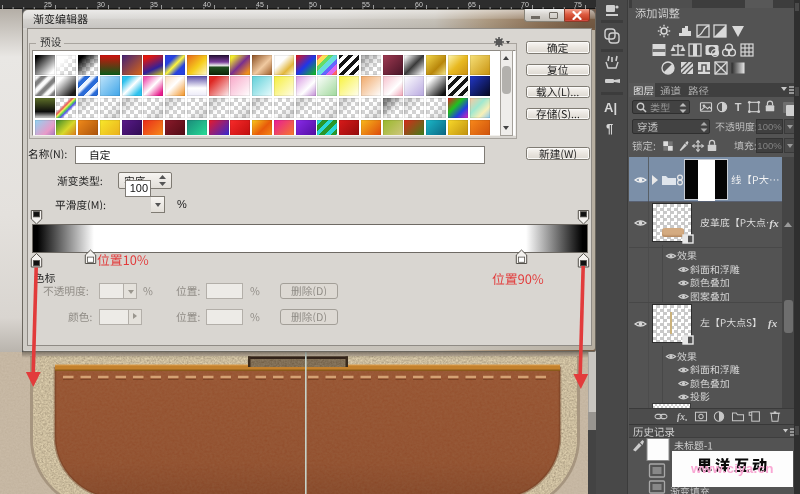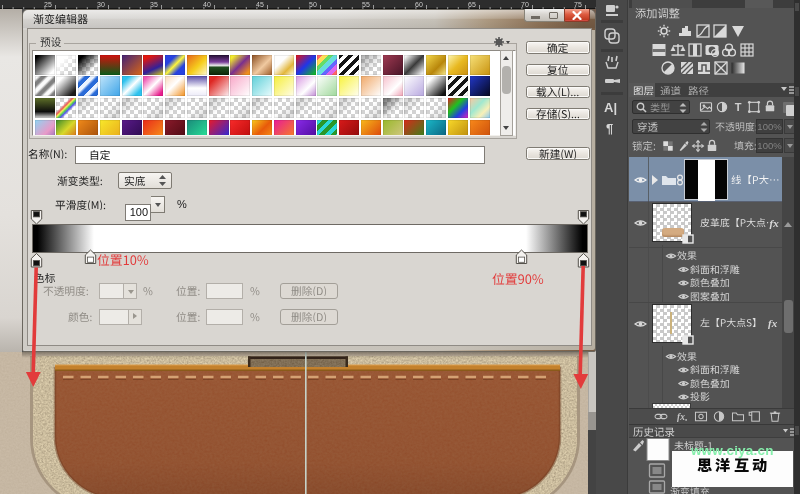--- a/index.html
+++ b/index.html
@@ -308,21 +308,21 @@
 <svg style="position:absolute;left:124px;top:176px;" width="21.4" height="10" viewBox="0 -850 2000 935">
     <path d="M538 -107C671 -57 804 12 885 74L931 15C848 -44 708 -113 574 -162ZM240 -557C294 -525 358 -475 387 -440L435 -494C404 -530 339 -575 285 -605ZM140 -401C197 -370 264 -320 296 -284L342 -341C309 -376 241 -422 185 -451ZM90 -726V-523H165V-656H834V-523H912V-726H569C554 -761 528 -810 503 -847L429 -824C447 -794 466 -758 480 -726ZM71 -256V-191H432C376 -94 273 -29 81 11C97 28 116 57 124 77C349 25 461 -62 518 -191H935V-256H541C570 -353 577 -469 581 -606H503C499 -464 493 -349 461 -256Z M1513 -158C1551 -87 1593 6 1611 62L1672 34C1652 -20 1607 -111 1570 -180ZM1287 69C1304 55 1333 43 1527 -24C1524 -39 1522 -68 1523 -87L1372 -40V-285H1623C1667 -77 1751 70 1857 70C1920 70 1947 30 1958 -110C1940 -116 1914 -130 1898 -145C1895 -45 1885 -2 1862 -2C1801 -2 1735 -115 1697 -285H1921V-352H1684C1675 -408 1669 -468 1666 -531C1745 -540 1820 -551 1881 -564L1823 -622C1702 -595 1485 -577 1302 -570V-50C1302 -12 1277 0 1260 6C1270 21 1282 51 1287 69ZM1611 -352H1372V-510C1444 -513 1519 -518 1593 -524C1596 -464 1602 -407 1611 -352ZM1477 -821C1493 -797 1509 -767 1521 -739H1121V-450C1121 -305 1114 -101 1031 42C1049 50 1081 71 1094 84C1181 -68 1194 -295 1194 -450V-671H1952V-739H1604C1591 -772 1569 -812 1547 -843Z" fill="#222"></path>
   </svg>
 <svg class="ab" style="left:158px;top:175px" width="9" height="11" viewBox="0 0 9 11">
     <polygon points="4.5,0 8,4 1,4" fill="#555"></polygon>
     <polygon points="4.5,11 8,7 1,7" fill="#555"></polygon>
   </svg>
 <svg style="position:absolute;left:55px;top:199.5px;" width="51.0" height="10" viewBox="0 -850 4766 935">
     <path d="M174 -630C213 -556 252 -459 266 -399L337 -424C323 -482 282 -578 242 -650ZM755 -655C730 -582 684 -480 646 -417L711 -396C750 -456 797 -552 834 -633ZM52 -348V-273H459V79H537V-273H949V-348H537V-698H893V-773H105V-698H459V-348Z M1093 -777C1154 -739 1232 -682 1271 -646L1320 -702C1281 -736 1200 -790 1140 -826ZM1042 -499C1099 -467 1174 -420 1212 -389L1257 -447C1218 -478 1142 -522 1086 -551ZM1076 16 1141 63C1191 -28 1250 -150 1294 -252L1235 -298C1187 -188 1121 -59 1076 16ZM1460 -215H1780V-142H1460ZM1460 -271V-342H1780V-271ZM1391 -402V80H1460V-87H1780V4C1780 17 1776 21 1762 21C1748 22 1701 22 1651 20C1659 38 1669 64 1672 81C1743 81 1788 81 1816 70C1843 60 1852 42 1852 4V-402ZM1398 -803V-533H1293V-363H1362V-472H1879V-363H1952V-533H1846V-803ZM1466 -533V-624H1602V-533ZM1775 -533H1665V-675H1466V-743H1775Z M2386 -644V-557H2225V-495H2386V-329H2775V-495H2937V-557H2775V-644H2701V-557H2458V-644ZM2701 -495V-389H2458V-495ZM2757 -203C2713 -151 2651 -110 2579 -78C2508 -111 2450 -153 2408 -203ZM2239 -265V-203H2369L2335 -189C2376 -133 2431 -86 2497 -47C2403 -17 2298 1 2192 10C2203 27 2217 56 2222 74C2347 60 2469 35 2576 -7C2675 37 2792 65 2918 80C2927 61 2946 31 2962 15C2852 5 2749 -15 2660 -46C2748 -93 2821 -157 2867 -243L2820 -268L2807 -265ZM2473 -827C2487 -801 2502 -769 2513 -741H2126V-468C2126 -319 2119 -105 2037 46C2056 52 2089 68 2104 80C2188 -78 2201 -309 2201 -469V-670H2948V-741H2598C2586 -773 2566 -813 2548 -845Z M3239 196 3295 171C3209 29 3168 -141 3168 -311C3168 -480 3209 -649 3295 -792L3239 -818C3147 -668 3092 -507 3092 -311C3092 -114 3147 47 3239 196Z M3439 0H3522V-406C3522 -469 3516 -558 3510 -622H3514L3573 -455L3712 -74H3774L3912 -455L3971 -622H3975C3970 -558 3963 -469 3963 -406V0H4049V-733H3938L3798 -341C3781 -291 3766 -239 3747 -188H3743C3725 -239 3709 -291 3690 -341L3550 -733H3439Z M4249 196C4341 47 4396 -114 4396 -311C4396 -507 4341 -668 4249 -818L4192 -792C4278 -649 4321 -480 4321 -311C4321 -141 4278 29 4192 171Z M4627 -390C4663 -390 4693 -418 4693 -460C4693 -501 4663 -530 4627 -530C4590 -530 4561 -501 4561 -460C4561 -418 4590 -390 4627 -390ZM4627 13C4663 13 4693 -15 4693 -56C4693 -98 4663 -126 4627 -126C4590 -126 4561 -98 4561 -56C4561 -15 4590 13 4627 13Z" fill="#222"></path>
   </svg>
-<div class="ab" style="left:125px;top:204px;width:26px;height:16.5px;background:#fff;border:1px solid #7f7b75;font-size:11px;color:#111;text-align:right;line-height:15px;padding-right:2px">100</div>
+<div class="ab" style="left:125px;top:180px;width:26px;height:16.5px;background:#fff;border:1px solid #7f7b75;font-size:11px;color:#111;text-align:right;line-height:15px;padding-right:2px">100</div>
 <div class="ab" style="left:151px;top:196px;width:14px;height:16.5px;background:linear-gradient(#f7f5f2,#e2ded8);border:1px solid #7f7b73;border-left:none"></div>
 <div class="ab" style="left:154.5px;top:203px;width:0;height:0;border:3.5px solid transparent;border-top:4.5px solid #555;border-bottom:none"></div>
 <div class="ab" style="left:177px;top:198px;font-size:11px;color:#222">%</div>
 <div class="ab" style="left:32px;top:224px;width:556px;height:29px;background:linear-gradient(90deg,#000 0.8%,#fff 11%,#fff 89%,#000 99.2%);border:1px solid #6e6a64"></div>
 <svg class="ab" style="left:0;top:205px" width="596" height="70" viewBox="0 205 596 70">
     <path d="M36.5 224.0 L41.7 219.0 L41.7 210.5 L31.3 210.5 L31.3 219.0 Z" fill="#f4f2ef" stroke="#55524c" stroke-width="1"></path>
     <rect x="33.4" y="211.7" width="6.2" height="5.2" fill="#111" stroke="#55524c" stroke-width="0.8"></rect>
     <path d="M583.5 224.0 L588.7 219.0 L588.7 210.5 L578.3 210.5 L578.3 219.0 Z" fill="#f4f2ef" stroke="#55524c" stroke-width="1"></path>
     <rect x="580.4" y="211.7" width="6.2" height="5.2" fill="#111" stroke="#55524c" stroke-width="0.8"></rect>
     <path d="M36.5 253.5 L41.7 258.5 L41.7 267 L31.3 267 L31.3 258.5 Z" fill="#f4f2ef" stroke="#55524c" stroke-width="1"></path>
@@ -795,21 +795,21 @@
   </svg>
 <svg style="position:absolute;left:715.3px;top:458px;" width="15.2" height="14.2" viewBox="0 -850 1000 935">
     <path d="M64 -735C128 -698 215 -640 254 -601L346 -714C302 -752 212 -804 149 -836ZM18 -488C83 -452 173 -396 213 -358L300 -474C255 -510 163 -561 100 -592ZM40 -16 171 70C222 -34 271 -148 314 -259L199 -346C149 -223 86 -96 40 -16ZM763 -856C746 -799 717 -728 689 -674H554L607 -695C593 -743 555 -809 519 -858L390 -808C416 -768 443 -716 458 -674H358V-538H575V-459H393V-324H575V-244H325V-105H575V96H726V-105H974V-244H726V-324H916V-459H726V-538H957V-674H833C857 -717 881 -767 905 -817Z" fill="#0a0a0a"></path>
   </svg>
 <svg style="position:absolute;left:733.5999999999999px;top:458px;" width="15.2" height="14.2" viewBox="0 -850 1000 935">
     <path d="M43 -66V75H966V-66H739C766 -229 795 -414 811 -565L699 -577L674 -572H421L444 -685H937V-824H72V-685H285C254 -515 205 -312 163 -177H605L585 -66ZM391 -437H643L626 -312H362Z" fill="#0a0a0a"></path>
   </svg>
 <svg style="position:absolute;left:751.8999999999999px;top:458px;" width="15.2" height="14.2" viewBox="0 -850 1000 935">
     <path d="M76 -780V-653H473V-780ZM812 -506C805 -216 797 -99 777 -73C766 -59 757 -55 741 -55C720 -55 686 -55 646 -58C704 -181 726 -332 735 -506ZM91 -6 92 -8V-6C123 -26 169 -43 402 -109L410 -73L499 -101C481 -71 459 -44 434 -19C471 5 518 57 541 94C583 51 617 2 643 -52C665 -12 680 44 683 83C733 84 782 84 815 77C852 69 877 57 904 18C937 -30 946 -180 955 -582C955 -599 956 -645 956 -645H740L741 -837H597L596 -645H502V-506H593C587 -366 570 -248 525 -150C506 -216 474 -302 444 -369L328 -337C341 -304 355 -267 367 -230L235 -197C264 -267 291 -345 310 -420H490V-551H44V-420H161C140 -320 109 -227 97 -199C81 -163 66 -142 45 -134C61 -99 84 -33 91 -6Z" fill="#0a0a0a"></path>
   </svg>
-<div class="ab" style="left:671.5px;top:443px;width:121.5px;text-align:center;font-size:13.5px;font-weight:bold;color:#86efac;letter-spacing:0.2px">www.ciya.cn</div>
+<div class="ab" style="left:671.5px;top:461px;width:121.5px;text-align:center;font-size:13.5px;font-weight:bold;color:#f9a8d4;letter-spacing:0.2px">www.ciya.cn</div>
 <svg class="ab" style="left:0;top:0" width="596" height="494" viewBox="0 0 596 494">
     <polygon points="34.4,267.5 38.0,267.5 35.0,373 31.4,373" fill="#e23b3b"></polygon>
     <polygon points="25.9,372 40.7,372 33.3,387" fill="#e23b3b"></polygon>
     <polygon points="581.4,266 585.0,266 582.0,374 578.4,374" fill="#e23b3b"></polygon>
     <polygon points="573.4,374 588.2,374 580.8,389" fill="#e23b3b"></polygon>
   </svg>
 <svg style="position:absolute;left:97px;top:253.5px;" width="51.7" height="12" viewBox="0 -850 4031 935">
     <path d="M369 -658V-585H914V-658ZM435 -509C465 -370 495 -185 503 -80L577 -102C567 -204 536 -384 503 -525ZM570 -828C589 -778 609 -712 617 -669L692 -691C682 -734 660 -797 641 -847ZM326 -34V38H955V-34H748C785 -168 826 -365 853 -519L774 -532C756 -382 716 -169 678 -34ZM286 -836C230 -684 136 -534 38 -437C51 -420 73 -381 81 -363C115 -398 148 -439 180 -484V78H255V-601C294 -669 329 -742 357 -815Z M1651 -748H1820V-658H1651ZM1417 -748H1582V-658H1417ZM1189 -748H1348V-658H1189ZM1190 -427V-6H1057V50H1945V-6H1808V-427H1495L1509 -486H1922V-545H1520L1531 -603H1895V-802H1117V-603H1454L1446 -545H1068V-486H1436L1424 -427ZM1262 -6V-68H1734V-6ZM1262 -275H1734V-217H1262ZM1262 -320V-376H1734V-320ZM1262 -172H1734V-113H1262Z M2088 0H2490V-76H2343V-733H2273C2233 -710 2186 -693 2121 -681V-623H2252V-76H2088Z M2833 13C2972 13 3061 -113 3061 -369C3061 -623 2972 -746 2833 -746C2693 -746 2605 -623 2605 -369C2605 -113 2693 13 2833 13ZM2833 -61C2750 -61 2693 -154 2693 -369C2693 -583 2750 -674 2833 -674C2916 -674 2973 -583 2973 -369C2973 -154 2916 -61 2833 -61Z M3315 -284C3416 -284 3482 -369 3482 -517C3482 -663 3416 -746 3315 -746C3215 -746 3149 -663 3149 -517C3149 -369 3215 -284 3315 -284ZM3315 -340C3257 -340 3218 -400 3218 -517C3218 -634 3257 -690 3315 -690C3373 -690 3412 -634 3412 -517C3412 -400 3373 -340 3315 -340ZM3336 13H3398L3803 -746H3741ZM3826 13C3926 13 3992 -71 3992 -219C3992 -366 3926 -449 3826 -449C3726 -449 3660 -366 3660 -219C3660 -71 3726 13 3826 13ZM3826 -43C3768 -43 3728 -102 3728 -219C3728 -336 3768 -393 3826 -393C3883 -393 3924 -336 3924 -219C3924 -102 3883 -43 3826 -43Z" fill="#e23b3b"></path>
   </svg>
 <svg style="position:absolute;left:492px;top:273px;" width="51.7" height="12" viewBox="0 -850 4031 935">

